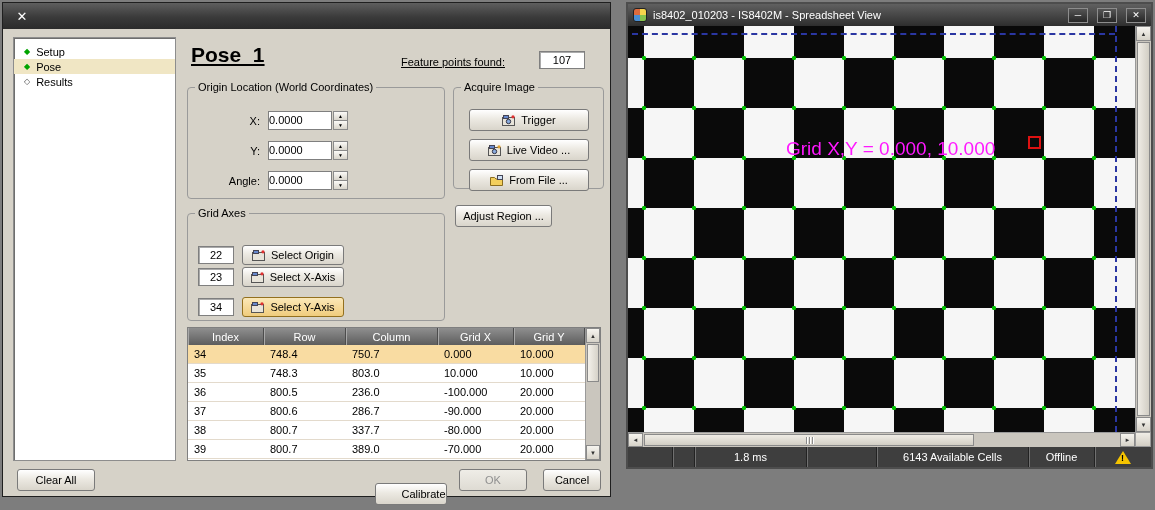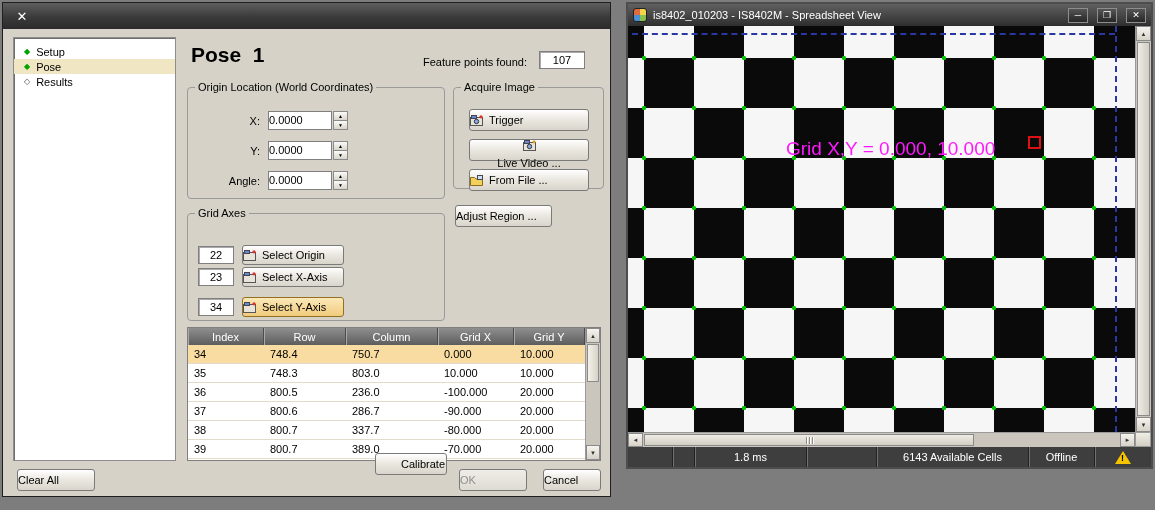--- a/index.html
+++ b/index.html
@@ -14,39 +14,39 @@
   .titlebar .t { flex:1; }
   .close-x { font-size:13px; color:#fff; width:18px; text-align:center; cursor:default; }
 
   .sidebar { position:absolute; left:10px; top:34px; width:163px; height:424px; background:#fff; border:1px solid #8d8d8d; box-shadow:inset 1px 1px 0 #6e6e6e; padding-top:6px; }
   .tree-item { display:flex; align-items:center; gap:6px; height:15px; padding-left:10px; font-size:11px; }
   .tree-item.sel { background:#f0e6c4; }
   .diamond { font-size:8px; line-height:8px; }
   .diamond.green { color:#00a400; }
   .diamond.hollow { color:#555; }
 
-  .heading { position:absolute; left:188px; top:40px; font-size:21px; font-weight:bold; white-space:pre; }
-
-  .fp-label { position:absolute; left:420px; top:53px; }
+  .heading { position:absolute; left:188px; top:40px; font-size:21px; font-weight:bold; text-decoration:underline; white-space:pre; }
+
+  .fp-label { position:absolute; left:398px; top:53px;text-decoration:underline; }
   .fp-box { position:absolute; left:536px; top:48px; width:46px; height:18px; background:#fff; border:1px solid #7f7f7f; box-shadow:inset 1px 1px 0 #aaa; display:flex; align-items:center; justify-content:center; }
 
   fieldset { position:absolute; border:1px solid #9a9a9a; border-radius:4px; background:transparent; }
   legend { font-size:11px; margin-left:7px; padding:0 3px; }
 
   #origin-group { left:184px; top:78px; width:258px; height:118px; }
   .orow { position:absolute; display:flex; align-items:center; }
   .orow .lbl { width:66px; text-align:right; padding-right:8px; }
   .spin { display:flex; height:19px; }
   .spin .val { width:64px; background:#fff; border:1px solid #7f7f7f; font-size:11px; padding:2px 0; }
   .spin .arrows { width:15px; display:flex; flex-direction:column; margin-left:1px; }
   .spin .arrows .a { flex:1; font-size:5px; display:flex; align-items:center; justify-content:center; background:linear-gradient(180deg,#fbfaf7,#d9d5cb); border:1px solid #8a8a8a; }
   .spin .arrows .a + .a { border-top:none; }
 
   #acquire-group { left:450px; top:78px; width:151px; height:108px; }
-  .btn { display:flex; align-items:center; gap:6px; background:linear-gradient(180deg,#ffffff,#ece9e2 45%,#d9d5cb); border:1px solid #7a7a7a; border-radius:3px; font-size:11px; cursor:default; }
+  .btn { display:flex; align-items:center; justify-content:center; gap:6px; background:linear-gradient(180deg,#ffffff,#ece9e2 45%,#d9d5cb); border:1px solid #7a7a7a; border-radius:3px; font-size:11px; cursor:default; }
   .acq-btn { position:absolute; left:15px; width:120px; height:22px; }
   .btn.disabled { color:#909090; background:linear-gradient(180deg,#efede7,#dedbd3); }
   .btn.active-tan { background:linear-gradient(180deg,#fbe8b8,#f0cc7d); border-color:#93701f; }
 
   #adjust-region { position:absolute; left:452px; top:202px; width:97px; height:22px; }
 
   #axes-group { left:184px; top:204px; width:258px; height:114px; }
   .axrow { position:absolute; left:10px; display:flex; align-items:center; gap:8px; }
   .axval { width:36px; height:18px; background:#fff; border:1px solid #7f7f7f; box-shadow:inset 1px 1px 0 #aaa; display:flex; align-items:center; justify-content:center; }
   .axbtn { width:102px; height:20px; }
@@ -63,21 +63,21 @@
   .trow.sel { background:#f9dca2; }
   .w0{width:76px}.w1{width:82px}.w2{width:92px}.w3{width:76px}.w4{width:71px}
 
   .vsb { width:16px; background:#cac6be; border-left:1px solid #9a9a9a; display:flex; flex-direction:column; }
   .sb-btn { height:15px; width:100%; background:linear-gradient(180deg,#f6f4ef,#d6d2c8); border:1px solid #8a8a8a; font-size:6px; display:flex; align-items:center; justify-content:center; color:#333; }
   .vsb .thumb { height:38px; margin:1px; background:linear-gradient(90deg,#f4f1ea,#d6d2c8); border:1px solid #8a8a8a; }
   .vsb .track-fill { flex:1; }
 
   .footer-btn { position:absolute; height:22px; }
   #clear-all { left:14px; top:466px; width:78px; }
-  #calibrate { left:372px; top:450px; width:72px;padding-left:25px; }
+  #calibrate { left:372px; top:480px; width:72px;padding-left:25px; }
   #ok-btn { left:456px; top:466px; width:68px; }
   #cancel-btn { left:540px; top:466px; width:58px; }
 
   
   #ss-win { left:626px; top:2px; width:527px; height:467px; background:#b6b2aa; border:2px solid #4d4d4d; }
   #ss-title { position:absolute; left:0; top:0; width:523px; height:22px; background:linear-gradient(180deg,#606060,#2e2e2e); display:flex; align-items:center; padding:0 5px; color:#fff; font-size:11px; gap:6px; }
   .app-icon { width:14px; height:14px; border-radius:3px; background:conic-gradient(#f6d44c 0 90deg, #86c34e 0 180deg, #4a8fd4 0 270deg, #dd6b3d 0); border:1px solid #222; }
   #ss-title .t { flex:1; }
   .win-btn { width:20px; height:15px; border:1px solid #8d8d8d; background:linear-gradient(180deg,#555,#262626); color:#fff; font-size:9px; line-height:13px; text-align:center; margin-left:3px; }
 
@@ -177,21 +177,21 @@
     <legend>Acquire Image</legend>
     <div class="btn acq-btn" style="top:16px;">
       <svg class="mini-icon" viewBox="0 0 13 11">
           <rect x="0.5" y="2.5" width="12" height="8" fill="#e8e4da" stroke="#555"></rect>
           <rect x="1.5" y="0.5" width="5" height="3" fill="#6688cc" stroke="#445"></rect>
           <circle cx="6.5" cy="6.5" r="2.2" fill="#88aadd" stroke="#334"></circle>
           <circle cx="11" cy="1.8" r="1.6" fill="#e03030"></circle>
         </svg>
       <span>Trigger</span>
     </div>
-    <div class="btn acq-btn" style="top:46px;flex-direction:column;">
+    <div class="btn acq-btn" style="top:46px;">
       <svg class="mini-icon" viewBox="0 0 13 11">
           <rect x="0.5" y="2.5" width="12" height="8" fill="#e8e4da" stroke="#555"></rect>
           <rect x="1.5" y="0.5" width="5" height="3" fill="#6688cc" stroke="#445"></rect>
           <circle cx="6.5" cy="6.5" r="2.2" fill="#88aadd" stroke="#334"></circle>
           <circle cx="11" cy="1.8" r="1.6" fill="#e0a030"></circle>
         </svg>
       <span>Live Video ...</span>
     </div>
     <div class="btn acq-btn" style="top:76px;">
       <svg class="mini-icon" viewBox="0 0 13 11">

